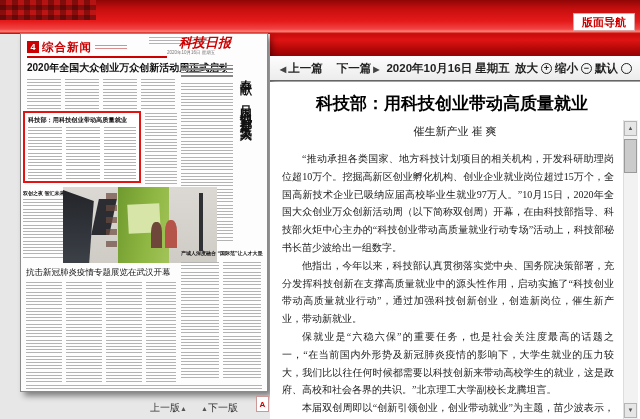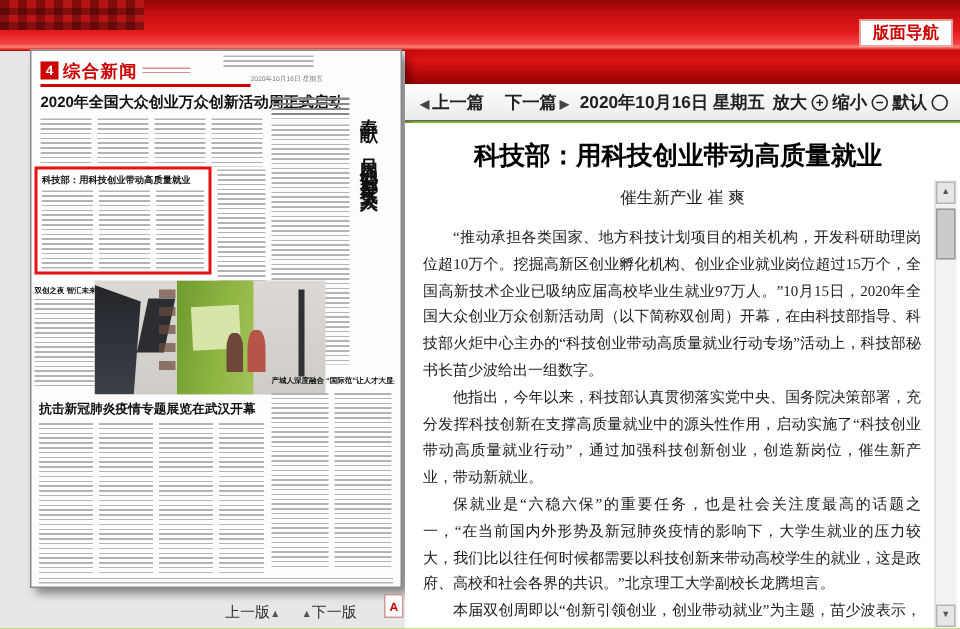--- a/index.html
+++ b/index.html
@@ -36,21 +36,21 @@
     font-style:italic;text-align:center;white-space:nowrap;}
   .mast-date{left:146px;top:16px;width:88px;font-size:4.5px;color:#777;white-space:nowrap;}
 
   .red-box{left:2px;top:77px;width:118px;height:72px;border:2px solid #e51212;background:#fff;padding:2px;cursor:pointer;}
   .red-box-hl{font-size:6.2px;font-weight:bold;color:#111;white-space:nowrap;overflow:hidden;margin:1px 0 2px 1px;}
   .v-head{left:214px;top:36px;width:20px;height:216px;writing-mode:vertical-rl;
     font-size:12px;font-weight:bold;color:#111;letter-spacing:3px;line-height:18px;cursor:pointer;}
   .v-head .gap{margin-top:14px;}
   .small-head{left:2px;top:156px;width:44px;font-size:5px;font-weight:bold;color:#111;white-space:nowrap;overflow:hidden;cursor:pointer;}
   .talent-head{left:160px;top:216px;width:82px;font-size:5px;font-weight:bold;color:#111;white-space:nowrap;overflow:hidden;cursor:pointer;}
-  .expo-head{left:5px;top:233px;width:152px;font-size:8.5px;font-weight:bold;color:#111;white-space:nowrap;overflow:hidden;cursor:pointer;}
+  .expo-head{left:5px;top:233px;width:152px;font-size:8.5px;font-weight:normal;color:#111;white-space:nowrap;overflow:hidden;cursor:pointer;}
 
   .photo{left:42px;top:153px;width:154px;height:76px;background:linear-gradient(#dcd9d4,#cfccc6);overflow:hidden;}
   .p-dark{position:absolute;left:0;top:4%;width:20%;height:96%;background:linear-gradient(#23252a,#3c4047);
     clip-path:polygon(0 0,100% 15%,85% 100%,0 100%);}
   .p-cam{position:absolute;left:21%;top:16%;width:12%;height:48%;background:#2b2d33;transform:skew(-12deg);}
   .p-callig{position:absolute;left:28%;top:8%;width:7%;height:74%;opacity:.7;
     background:repeating-linear-gradient(180deg,#6b4a3f 0 6px,transparent 6px 12px);}
   .p-green{position:absolute;left:36%;top:0;width:33%;height:100%;background:linear-gradient(100deg,#6f9a2e,#8fb743 60%,#a3c35a);}
   .p-board{position:absolute;left:42%;top:22%;width:21%;height:38%;background:#d7e6a8;transform:rotate(-3deg);}
   .p-fig1{position:absolute;left:57%;top:46%;width:7%;height:34%;background:#6f463a;border-radius:40% 40% 0 0;}
@@ -99,20 +99,21 @@
 
   <div class="abs banner">
     <div class="abs checker"></div>
     <div class="abs nav-btn">版面导航</div>
   </div>
 
   <div class="abs left-panel"></div>
 
   <div class="abs page">
     <div class="abs tx" style="left:128px;top:3px;width:60px;height:9px;"></div>
+    <div class="abs mast">科技日报</div>
     <div class="abs mast-date">2020年10月16日 星期五</div>
 
     <div class="abs sec-head">
       <span class="sec-num">4</span>
       <span class="sec-name">综合新闻</span>
       <span class="tx-r" style="width:32px;height:5px;display:inline-block;"></span>
     </div>
     <div class="abs sec-rule"></div>
 
     <div class="abs hl-main">2020年全国大众创业万众创新活动周正式启动</div>

